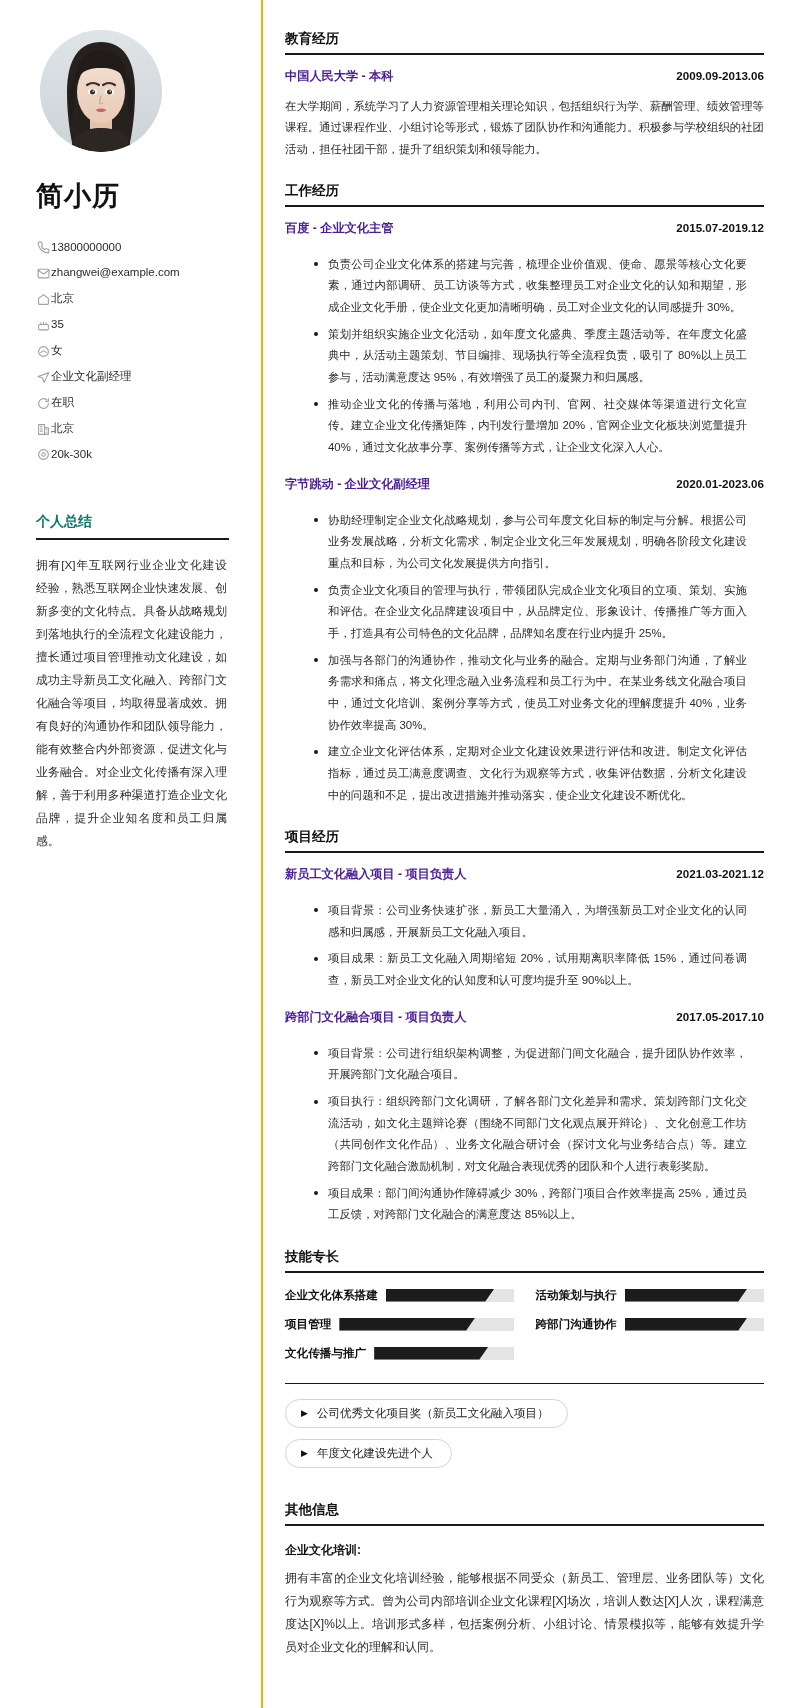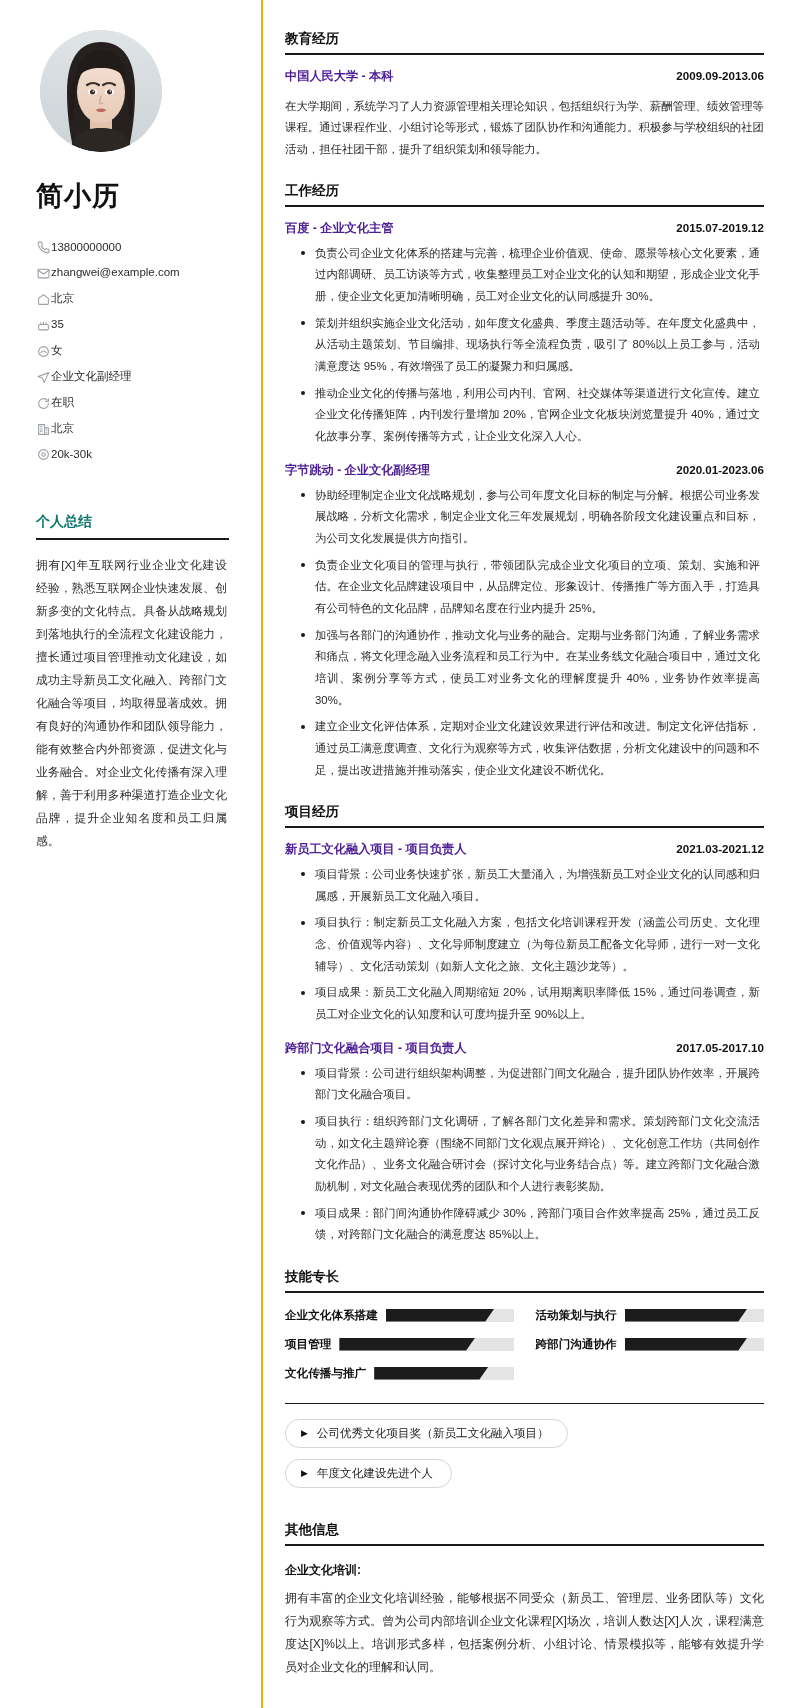--- a/index.html
+++ b/index.html
@@ -129,21 +129,21 @@
     white-space: nowrap;
   }
   .entry-desc {
     font-size: 11.4px;
     line-height: 1.88;
     color: #2b2b2b;
     text-align: justify;
   }
 
   ul.bullets {
-    margin: 4px;
+    margin: 17px;
     padding: 0 0 0 16px;
     list-style: none;
   }
   ul.bullets li {
     position: relative;
     font-size: 11.4px;
     line-height: 1.9;
     color: #2b2b2b;
     margin-bottom: 5px;
     text-align: justify;
@@ -430,21 +430,20 @@
       <h2 class="section-head">项目经历</h2>
       <div class="section-rule"></div>
 
       <div class="entry">
         <div class="entry-head">
           <span class="entry-title">新员工文化融入项目 - 项目负责人</span>
           <span class="entry-date">2021.03-2021.12</span>
         </div>
         <ul class="bullets">
           <li>项目背景：公司业务快速扩张，新员工大量涌入，为增强新员工对企业文化的认同感和归属感，开展新员工文化融入项目。</li>
-          <li>项目执行：制定新员工文化融入方案，包括文化培训课程开发（涵盖公司历史、文化理念、价值观等内容）、文化导师制度建立（为每位新员工配备文化导师，进行一对一文化辅导）、文化活动策划（如新人文化之旅、文化主题沙龙等）。</li>
           <li>项目成果：新员工文化融入周期缩短 20%，试用期离职率降低 15%，通过问卷调查，新员工对企业文化的认知度和认可度均提升至 90%以上。</li>
         </ul>
       </div>
 
       <div class="entry">
         <div class="entry-head">
           <span class="entry-title">跨部门文化融合项目 - 项目负责人</span>
           <span class="entry-date">2017.05-2017.10</span>
         </div>
         <ul class="bullets">

